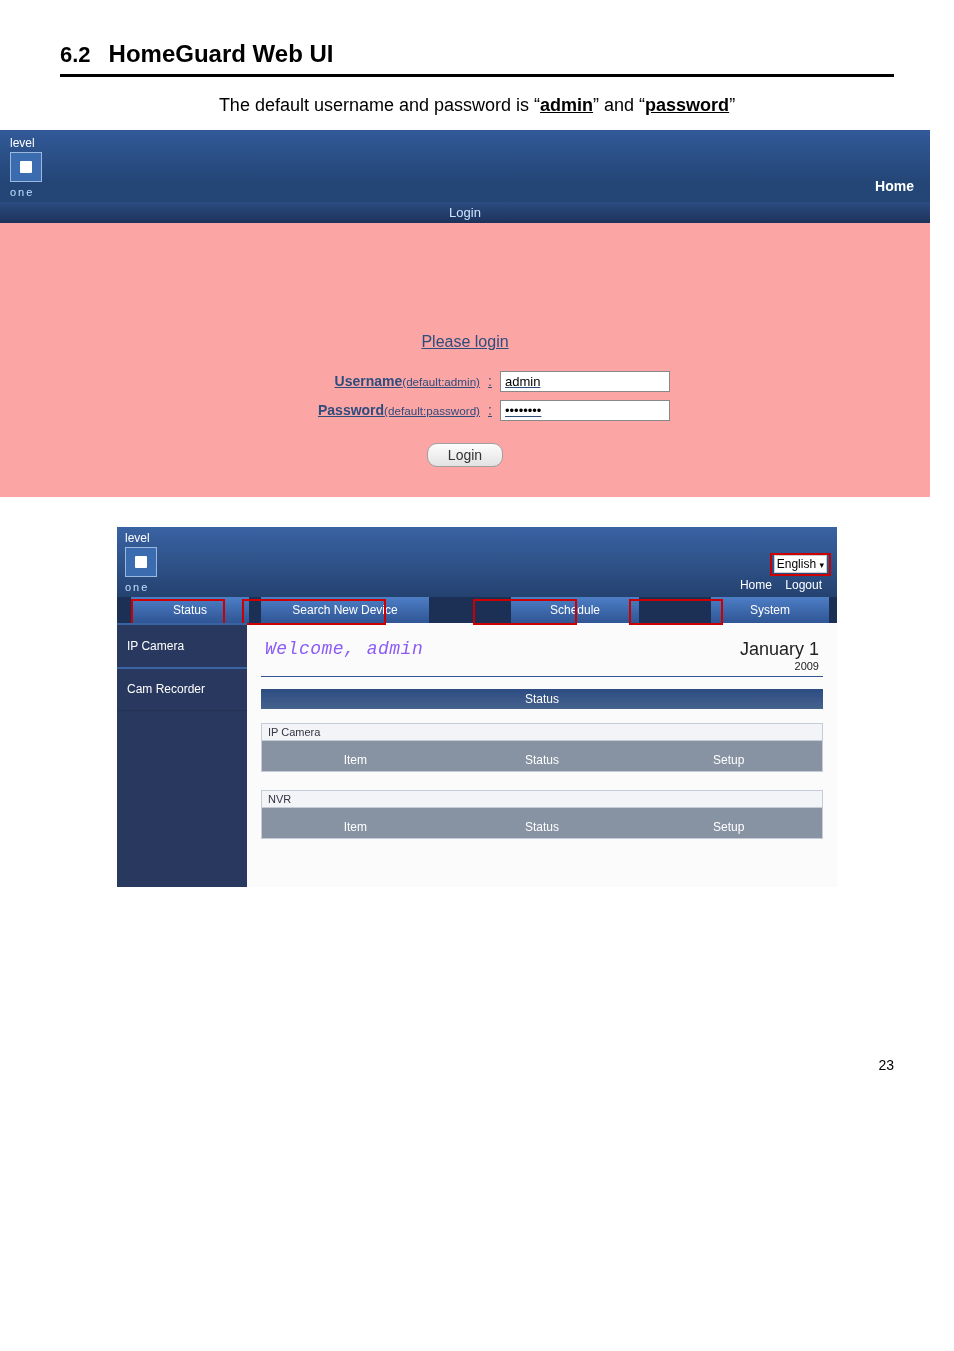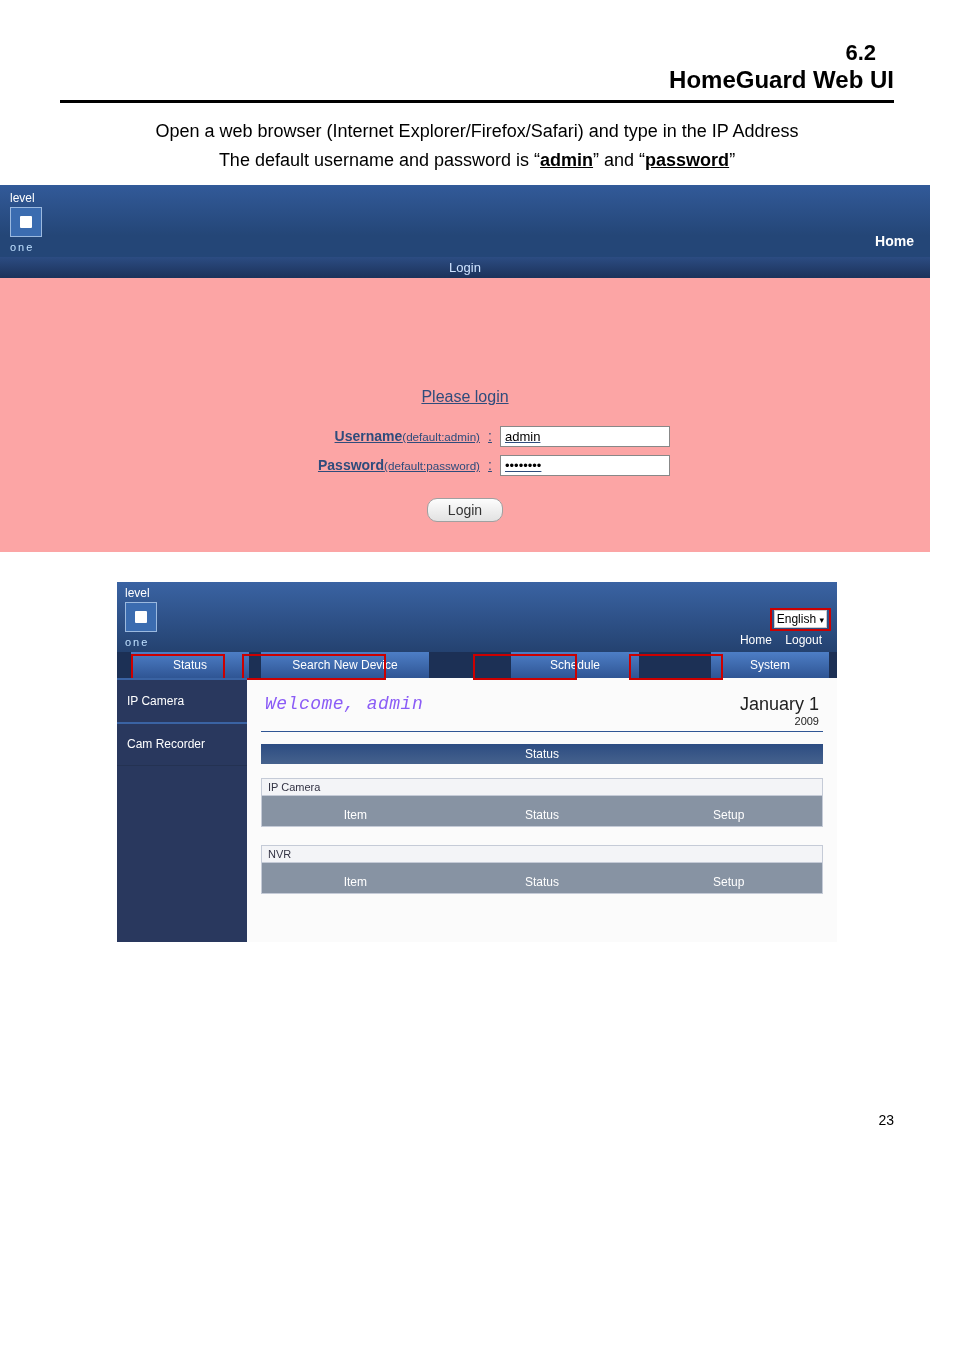--- a/index.html
+++ b/index.html
@@ -11,21 +11,20 @@
   }
   .page {
     padding: 40px 60px 0 60px;
   }
   .heading-row {
     display: flex;
     align-items: flex-end;
     border-bottom: 3px solid #000;
     padding-bottom: 6px;
     margin-bottom: 14px;
-    flex-direction: column;
   }
   .heading-num {
     font-size: 22px;
     font-weight: bold;
     margin-right: 18px;
   }
   .heading-txt {
     font-size: 24px;
     font-weight: bold;
   }
@@ -313,21 +312,20 @@
 </head>
 <body>
 
 <div class="page">
   <div class="heading-row">
     <span class="heading-num">6.2</span>
     <span class="heading-txt">HomeGuard Web UI</span>
   </div>
 
   <div class="intro">
-    <div>Open a web browser (Internet Explorer/Firefox/Safari) and type in the IP Address</div>
     <div>
       <span>The default username and password is “</span><span class="u">admin</span><span>” and “</span><span class="u">password</span><span>”</span>
     </div>
   </div>
 
   <div class="shot">
     <div class="shot-header">
       <div class="brand-badge">
         <span class="lvl">level</span>
         <div class="sq">

